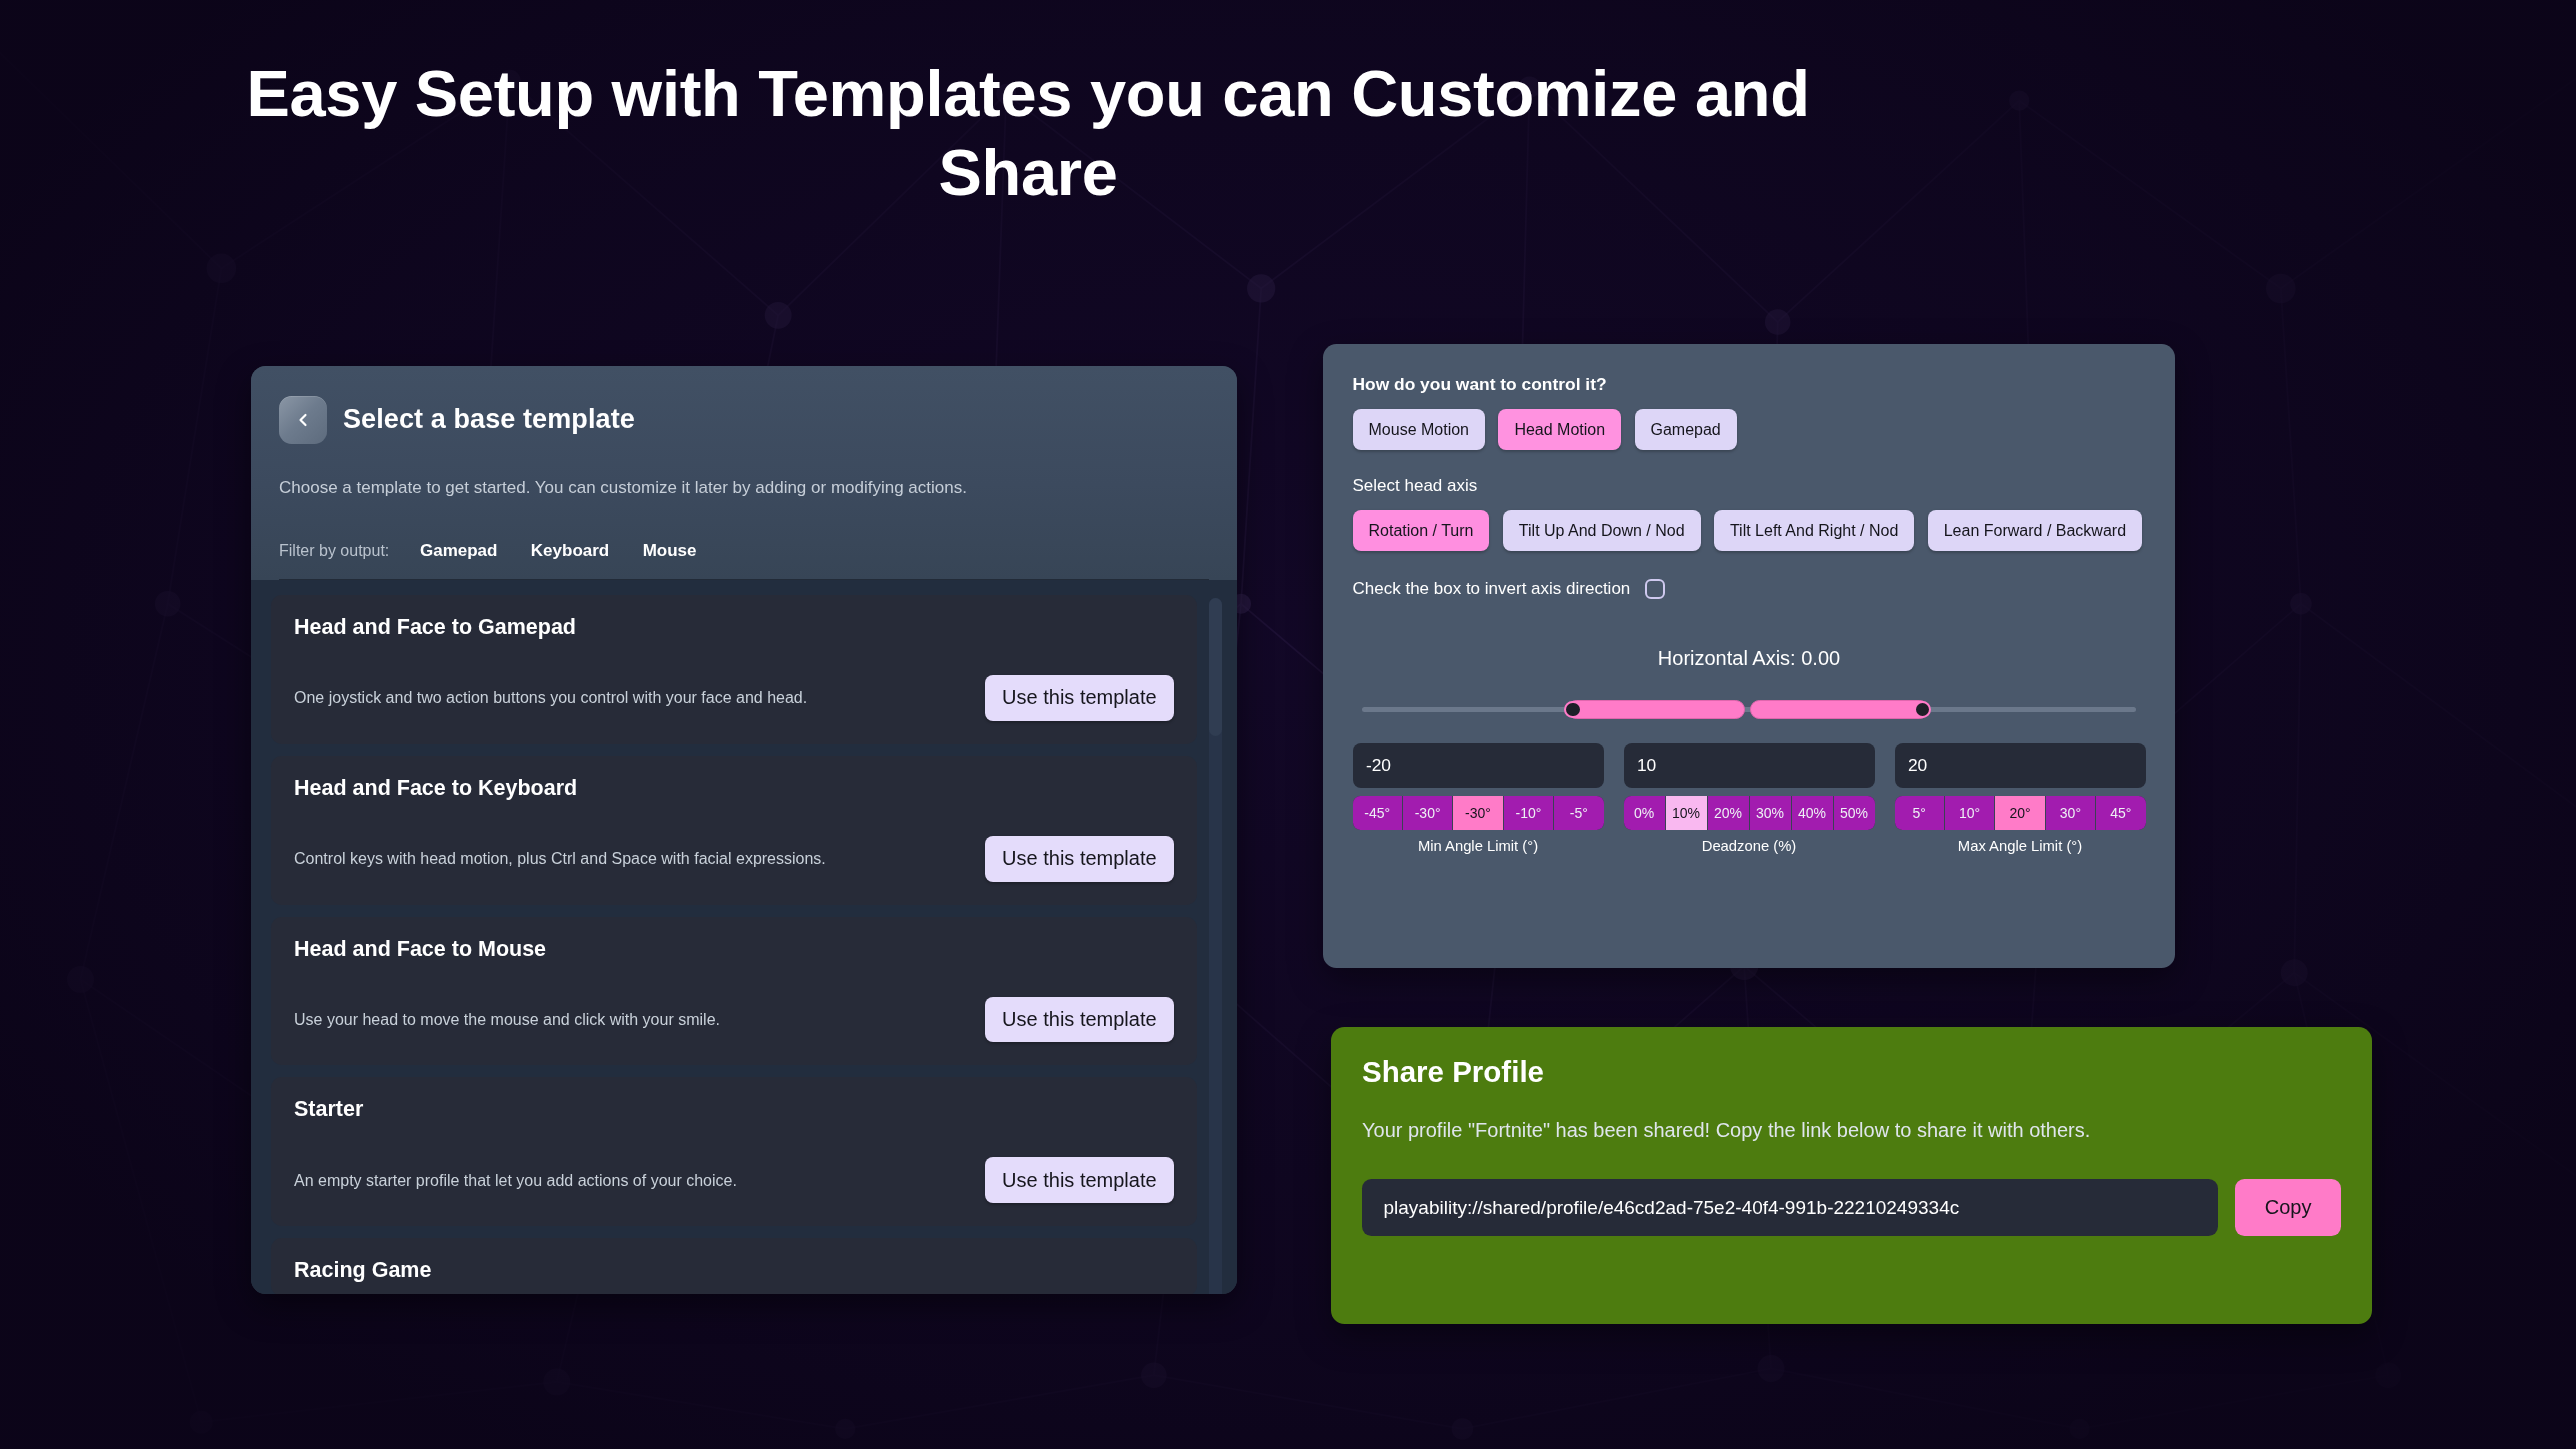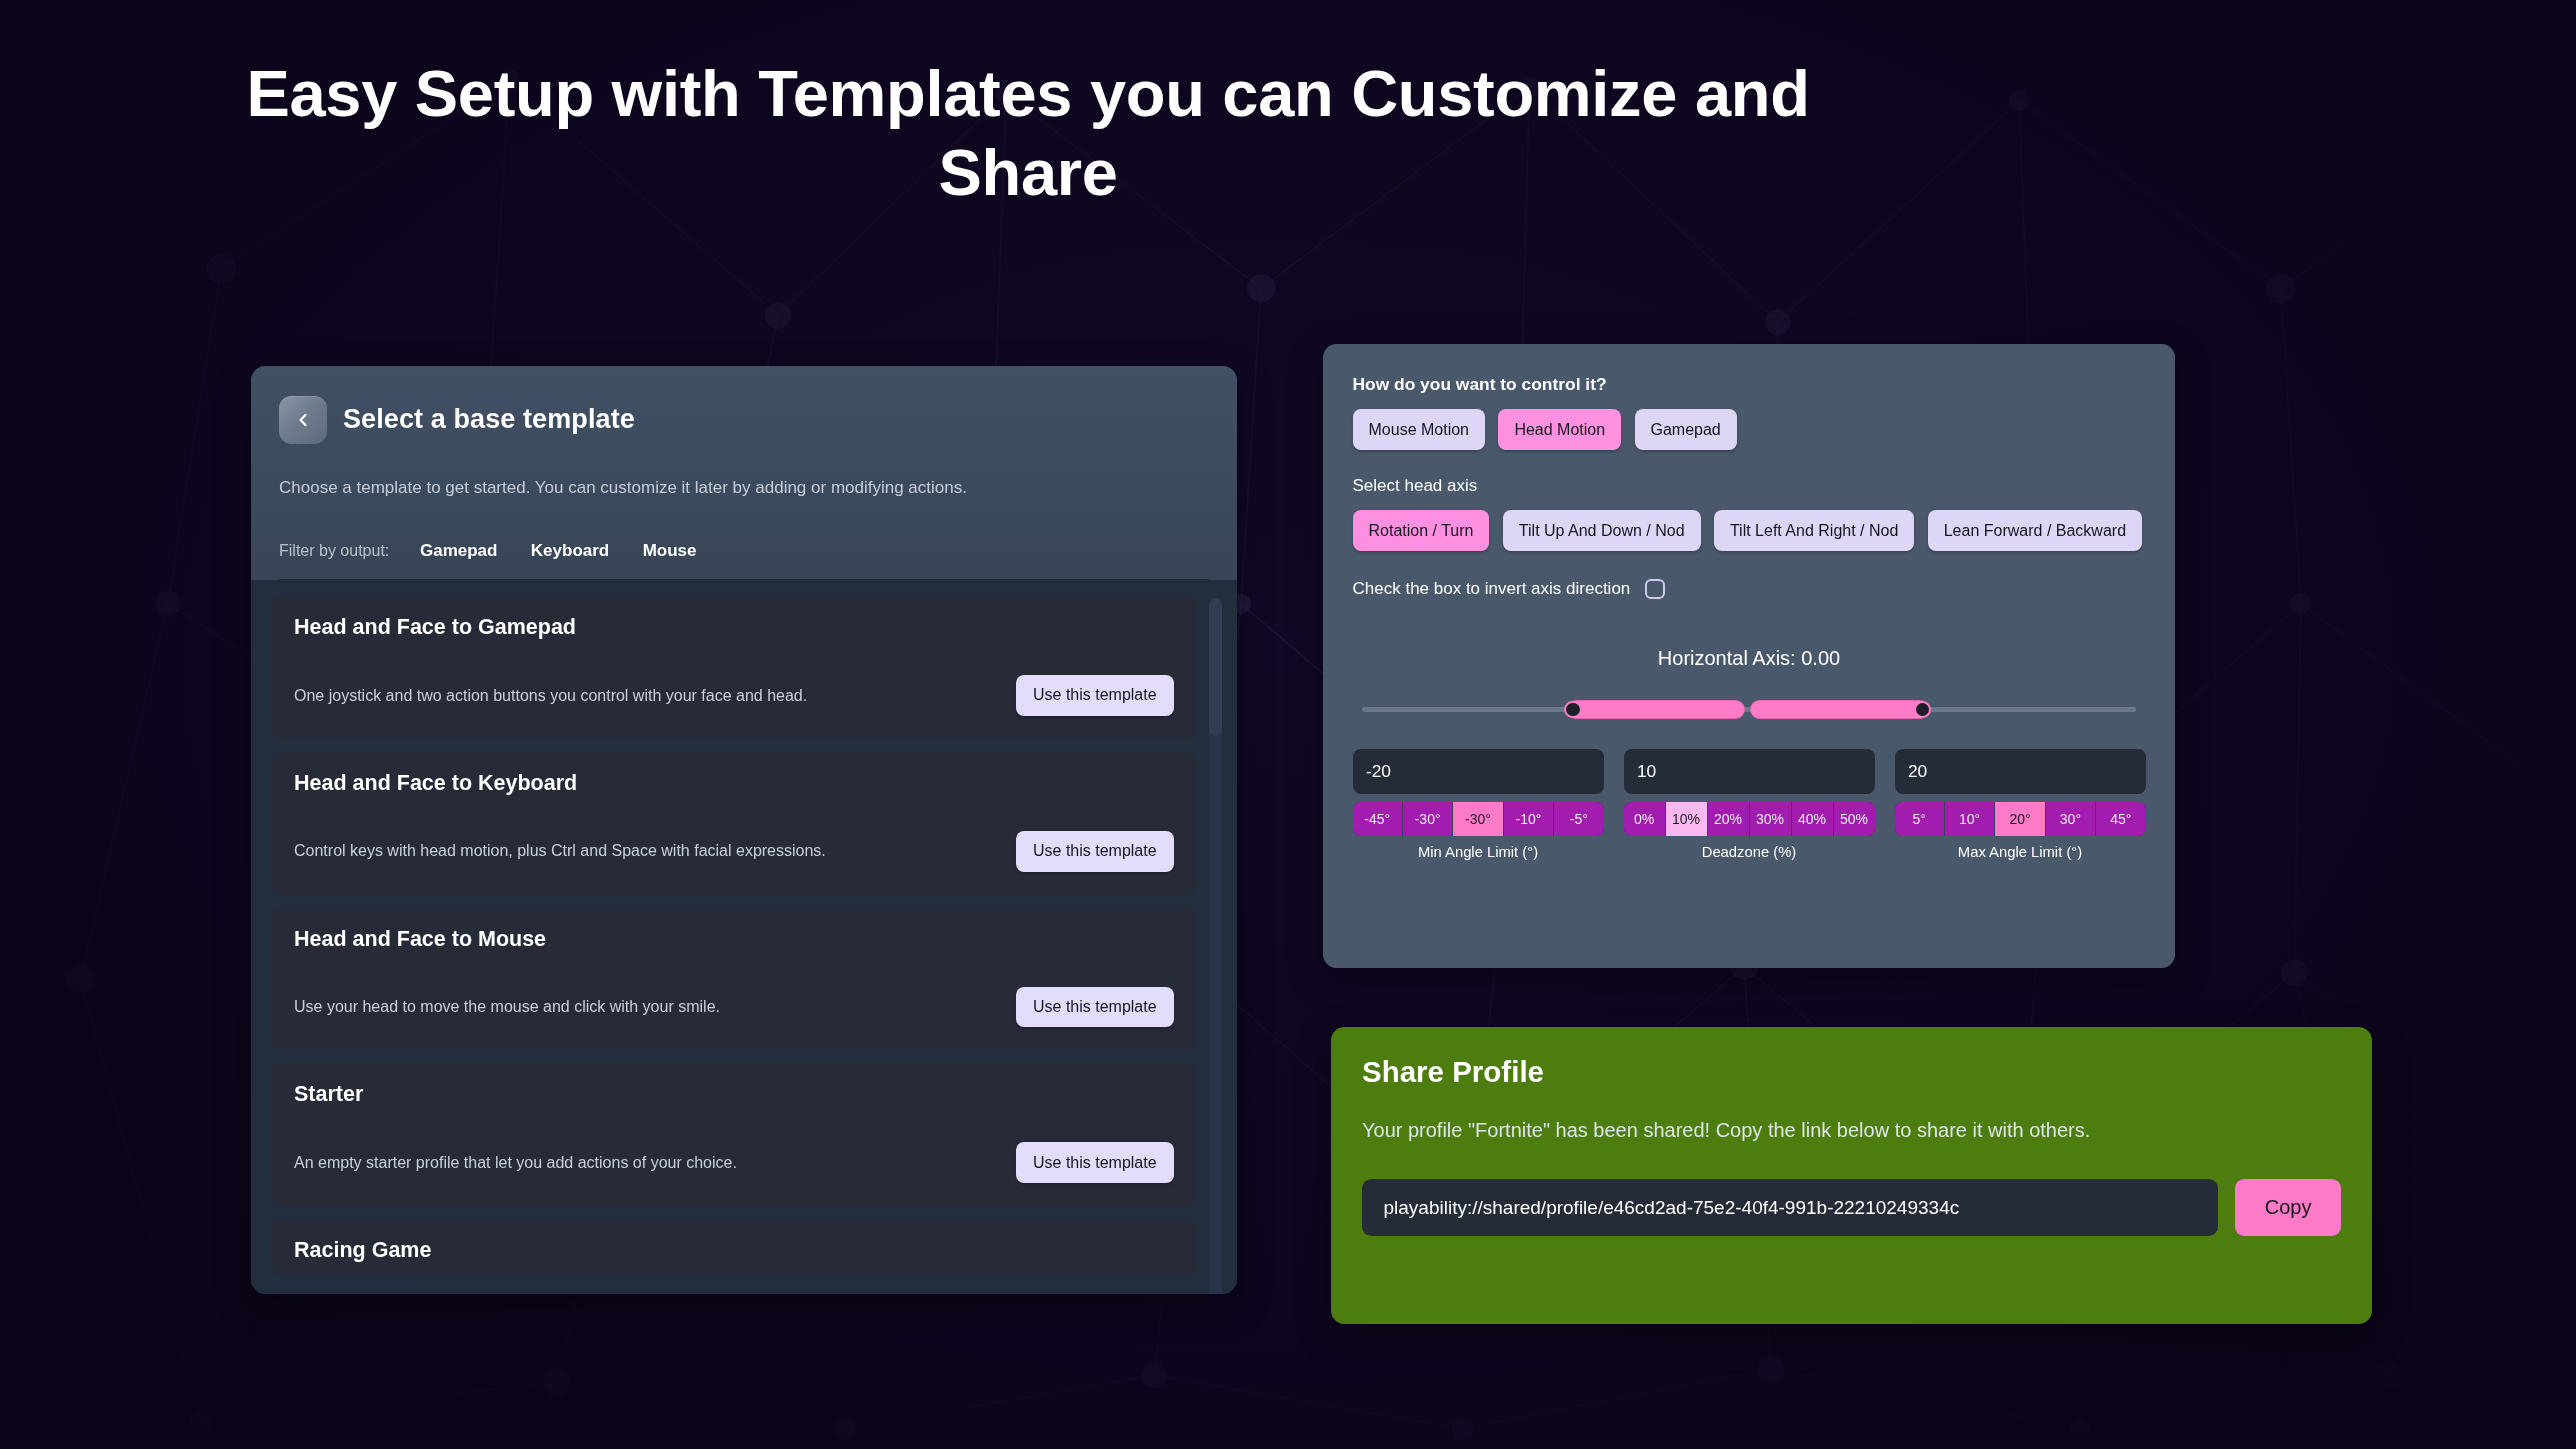--- a/index.html
+++ b/index.html
@@ -156,21 +156,21 @@
     margin-top: 35px;
   }
   .tcard-desc {
     color: #c9d1da;
     font-size: 16px;
     line-height: 1.35;
   }
   .use-btn {
     background: #e4dcfb;
     color: #16161d;
-    font-size: 16px;
+    font-size: 20px;
     border: none;
     border-radius: 8px;
     padding: 11.4px 17.4px;
     cursor: pointer;
     white-space: nowrap;
     font-family: "Liberation Sans", sans-serif;
     box-shadow: 0 1.3px 2.7px rgba(0,0,0,0.25);
   }
   .tcard.last-partial {
     min-height: 58px;
@@ -295,21 +295,21 @@
     background: #1e1f28;
     border: 2px solid #ff7bc8;
     cursor: grab;
   }
   .slider-thumb.t1 { left: calc(26.5% - 2.7px); }
   .slider-thumb.t2 { left: calc(73.2% - 14.8px); }
 
   .limits-row {
     display: flex;
     gap: 20px;
-    margin-top: 21px;
+    margin-top: 15px;
   }
   .limit-col { flex: 1 1 0; min-width: 0; }
   .limit-input {
     width: 100%;
     background: #262b38;
     color: #ffffff;
     border: none;
     border-radius: 8px;
     font-size: 17.4px;
     padding: 12px 13.4px;

